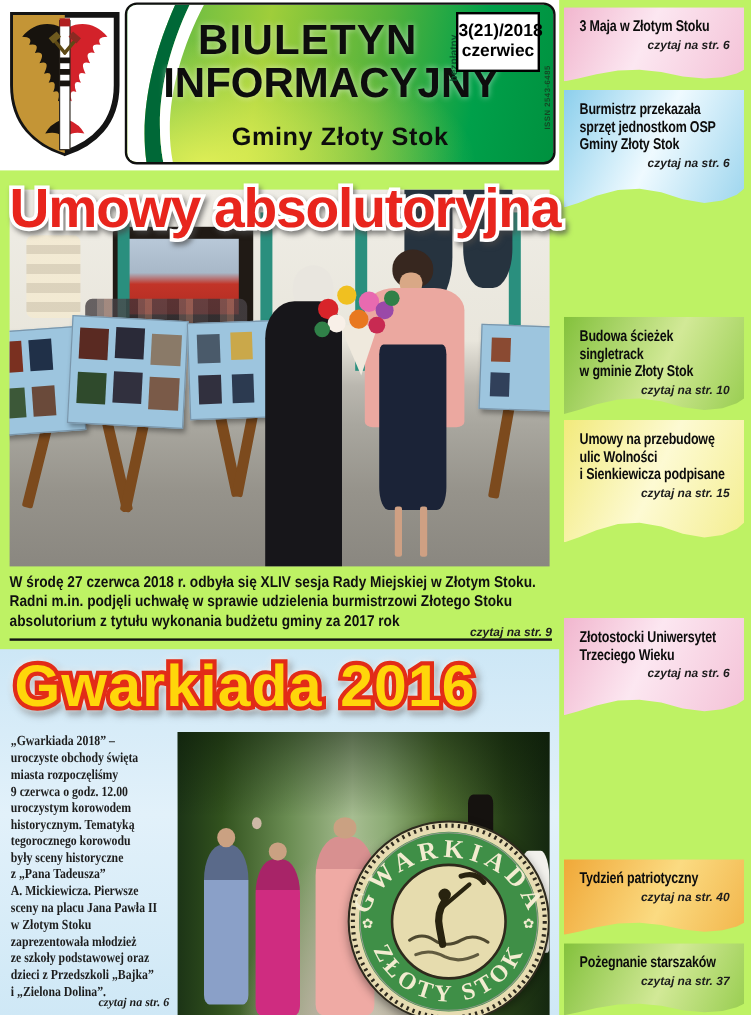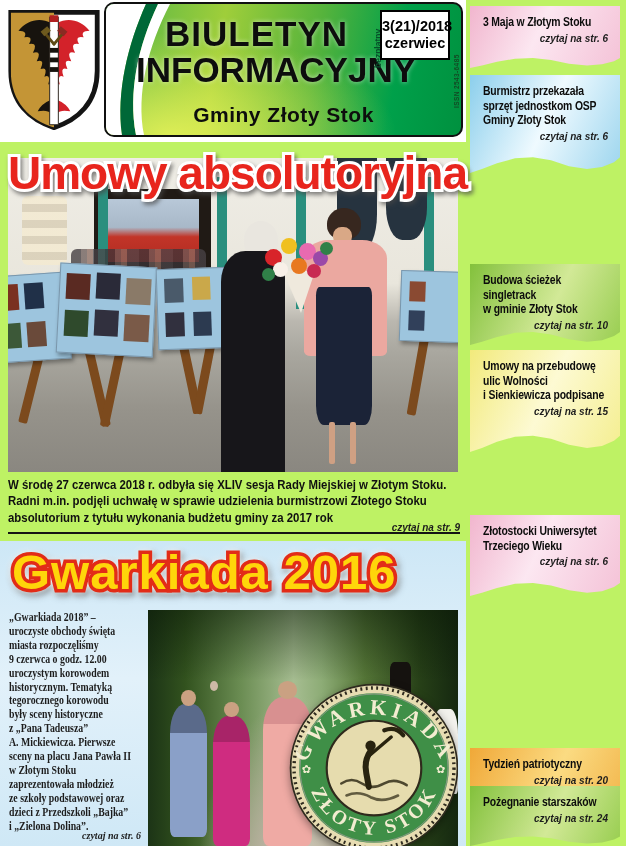--- a/index.html
+++ b/index.html
@@ -47,21 +47,21 @@
     text-align:right;margin-top:3px;padding-right:2px;}
   .note-pink  {background:linear-gradient(115deg,#f1b6ce 0%,#fce7f1 45%,#f4c2d7 100%);}
   .note-blue  {background:linear-gradient(115deg,#8ccfec 0%,#effaff 50%,#9cd5ee 100%);}
   .note-orange{background:linear-gradient(115deg,#f0a838 0%,#fbdb82 55%,#f2b64c 100%);}
   .note-green {background:linear-gradient(115deg,#83c13c 0%,#d2e997 55%,#98cd50 100%);}
   .note-yellow{background:linear-gradient(115deg,#f2ea7c 0%,#fdfad3 50%,#f4ee90 100%);}
   .n1{top:6px;height:62px;}   .n2{top:75px;height:98px;}
   .n3{top:178px;height:81px;} .n4{top:264px;height:81px;}
   .n5{top:350px;height:102px;}.n6{top:458px;height:80px;}
   .n7{top:515px;height:81px;} .n8{top:630px;height:81px;}
-  .n9{top:748px;height:63px;} .n10{top:786px;height:60px;}
+  .n9{top:716px;height:63px;} .n10{top:786px;height:60px;}
 
   
   .headline1{position:absolute;left:8px;top:146px;z-index:5;
     font-size:46px;font-weight:800;letter-spacing:-1px;color:#e8251d;
     -webkit-text-stroke:6px #ffffff;paint-order:stroke fill;
     filter:drop-shadow(2px 3px 2px rgba(70,70,70,.65));}
   .photo1{position:absolute;left:8px;top:158px;width:450px;height:314px;overflow:hidden;
     background:linear-gradient(180deg,#efede6 0%,#e9e6dc 40%,#bab7af 52%,#a9a79f 62%,#96938b 80%,#8a8780 100%);}
   .p1-stage{position:absolute;left:19%;top:10%;width:26%;height:30%;background:#201a15;}
   .p1-screen{position:absolute;left:21.5%;top:13%;width:21%;height:20%;
@@ -364,21 +364,21 @@
 i Sienkiewicza podpisane</div>
       <div class="note-read">czytaj na str. 15</div>
     </div>
     <div class="note note-pink n7">
       <div class="note-title">Złotostocki Uniwersytet
 Trzeciego Wieku</div>
       <div class="note-read">czytaj na str. 6</div>
     </div>
     <div class="note note-orange n9">
       <div class="note-title">Tydzień patriotyczny</div>
-      <div class="note-read">czytaj na str. 20</div>
+      <div class="note-read">czytaj na str. 40</div>
     </div>
     <div class="note note-green n10">
       <div class="note-title">Pożegnanie starszaków</div>
-      <div class="note-read">czytaj na str. 24</div>
+      <div class="note-read">czytaj na str. 37</div>
     </div>
   </div>
 
 </div>
 
 </body></html>

